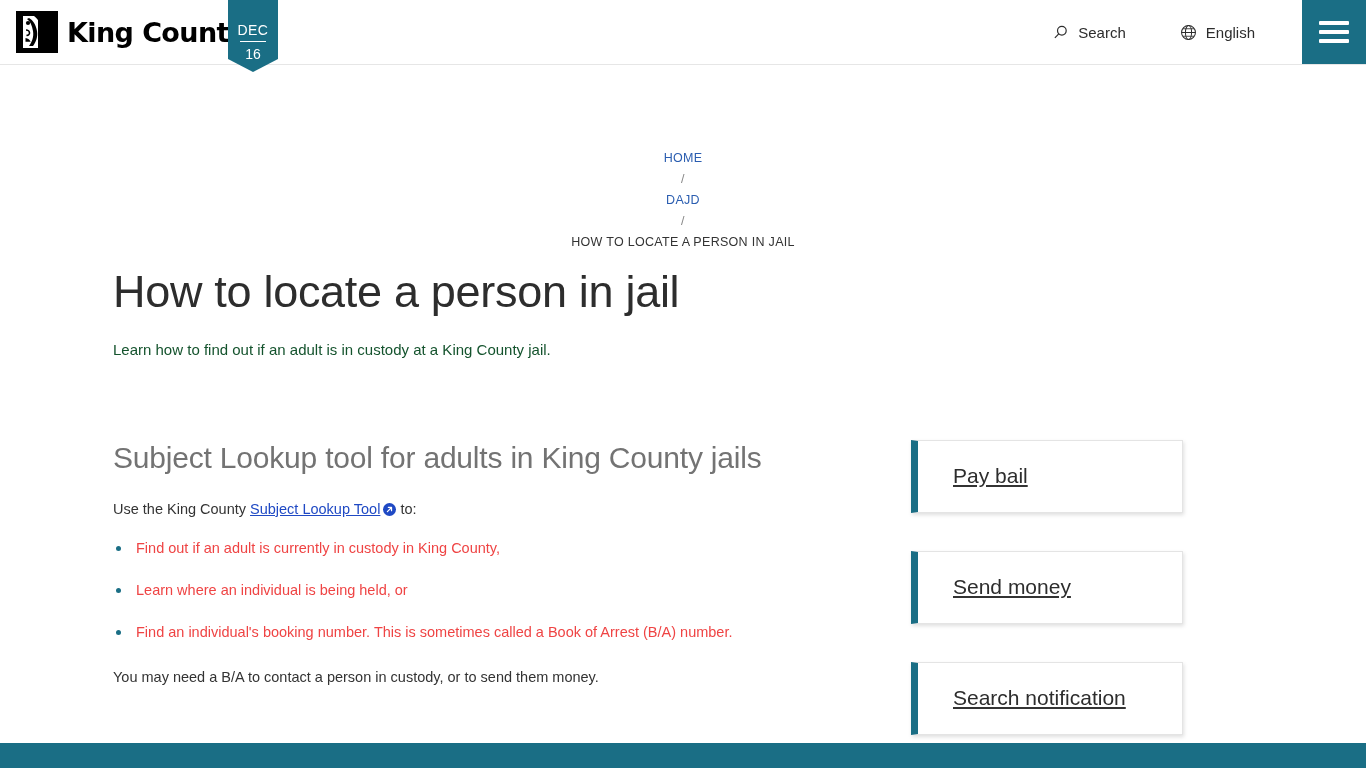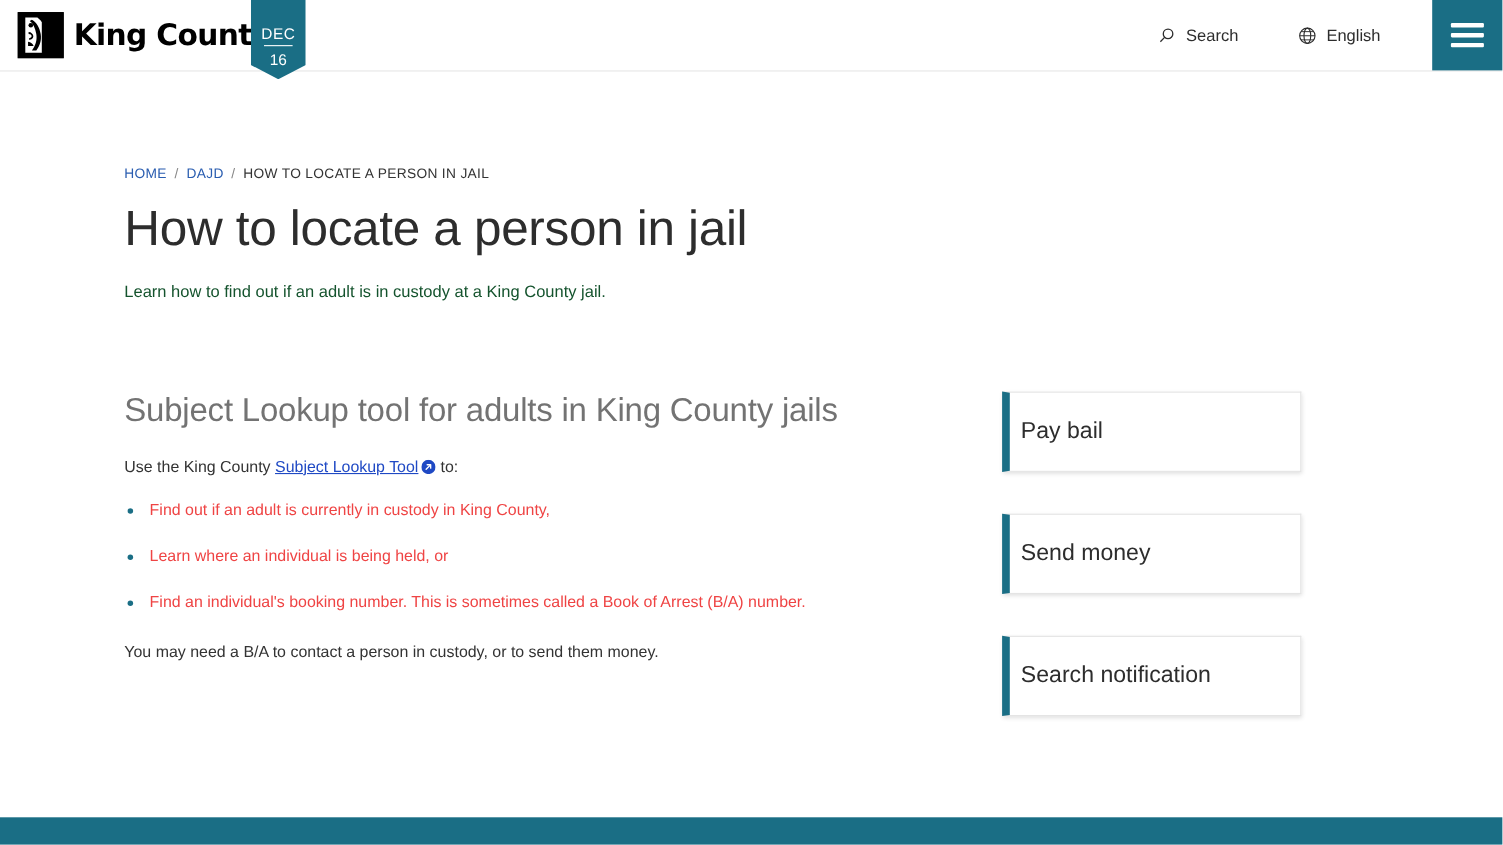--- a/index.html
+++ b/index.html
@@ -133,20 +133,21 @@
   }
   .breadcrumb {
     margin-top: 86px;
     font-size: 12.5px;
     letter-spacing: 0.3px;
     color: #333333;
     display: flex;
     align-items: center;
     gap: 7px;
     text-transform: uppercase;
+    flex-direction: column;
   }
   .breadcrumb a {
     color: #2a5db0;
     text-decoration: none;
     cursor: pointer;
   }
   .breadcrumb .sep { color: #888888; }
   .breadcrumb .current { color: #333333; }
 
   h1.page-title {
@@ -229,24 +230,25 @@
   }
 
   .side-card {
     position: relative;
     background: #ffffff;
     border: 1px solid #e4e4e4;
     border-left: 7px solid #1a6e85;
     height: 73px;
     display: flex;
     align-items: center;
-    padding-left: 10px;
+    padding-left: 35px;
     margin-bottom: 38px;
     box-shadow: 1px 2px 4px rgba(0,0,0,0.13);
     cursor: pointer;
+    text-decoration: underline;
   }
   .side-card .card-label {
     font-size: 21px;
     color: #2d2d2d;
     font-weight: normal;
   }
 
   
   .site-footer {
     position: absolute;

